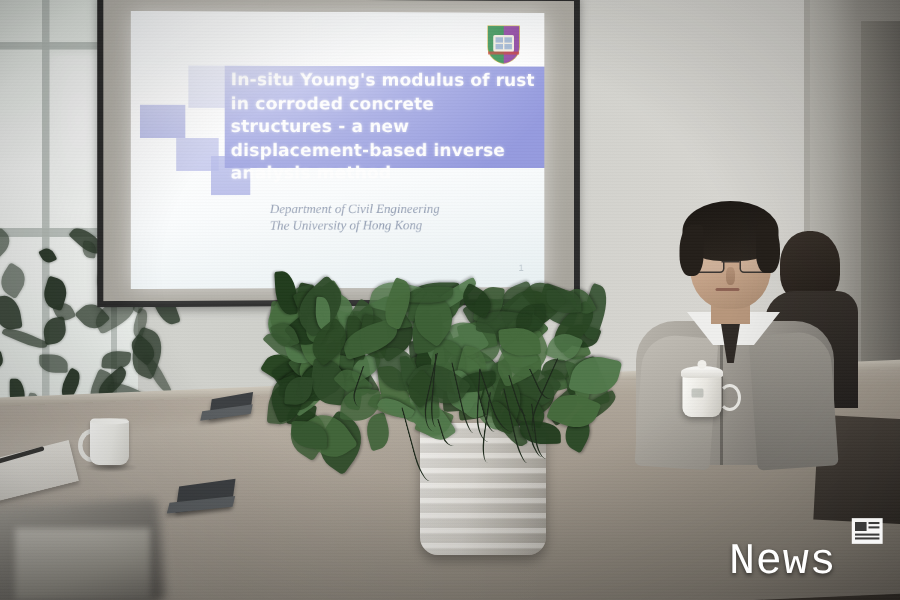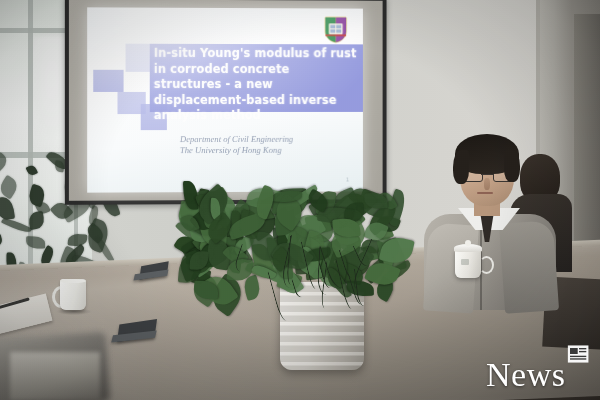--- a/index.html
+++ b/index.html
@@ -375,21 +375,21 @@
     font-family:"Liberation Serif",serif;
     pointer-events:none;
     text-shadow:0 1px 3px rgba(0,0,0,.55);
   }
   .wm-civil{
     position:absolute;left:18px;top:2px;
     font-size:27px;line-height:27px;letter-spacing:.5px;
   }
   .wm-news{
     position:absolute;left:8px;top:22px;
-    font-size:34px;line-height:29px;letter-spacing:.5px;
+    font-size:29px;line-height:29px;letter-spacing:.5px;font-family:Liberation Mono, monospace;
   }
   .wm-icon{
     position:absolute;right:4px;top:4px;width:26px;height:24px;
   }
 </style>
 </head>
 <body>
 
 <div class="photo">
 

